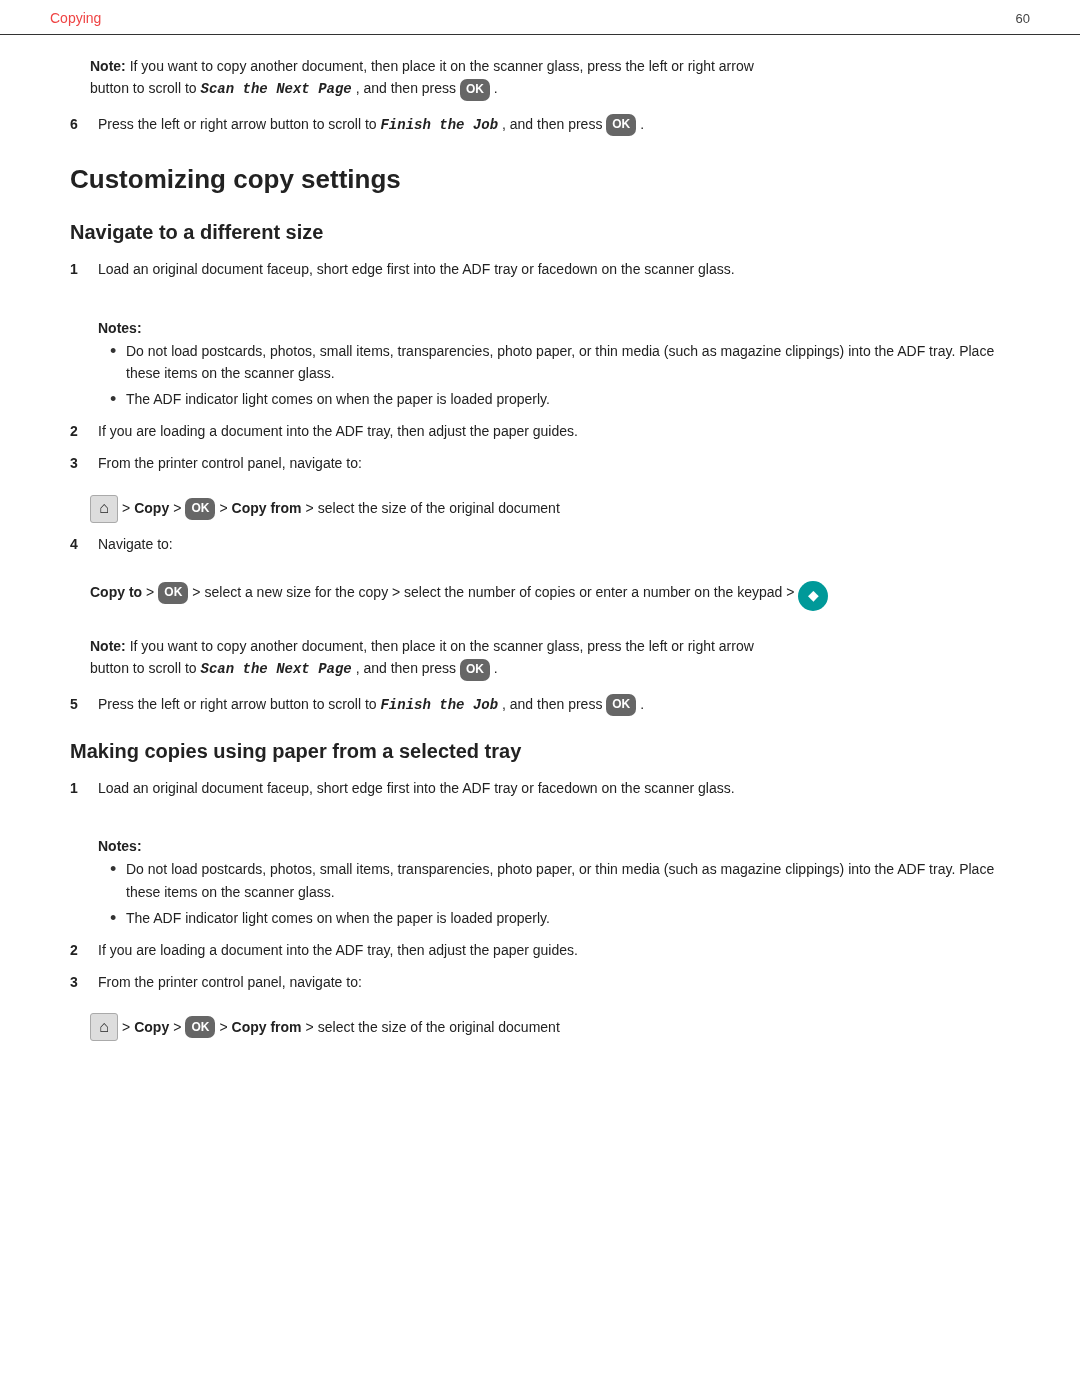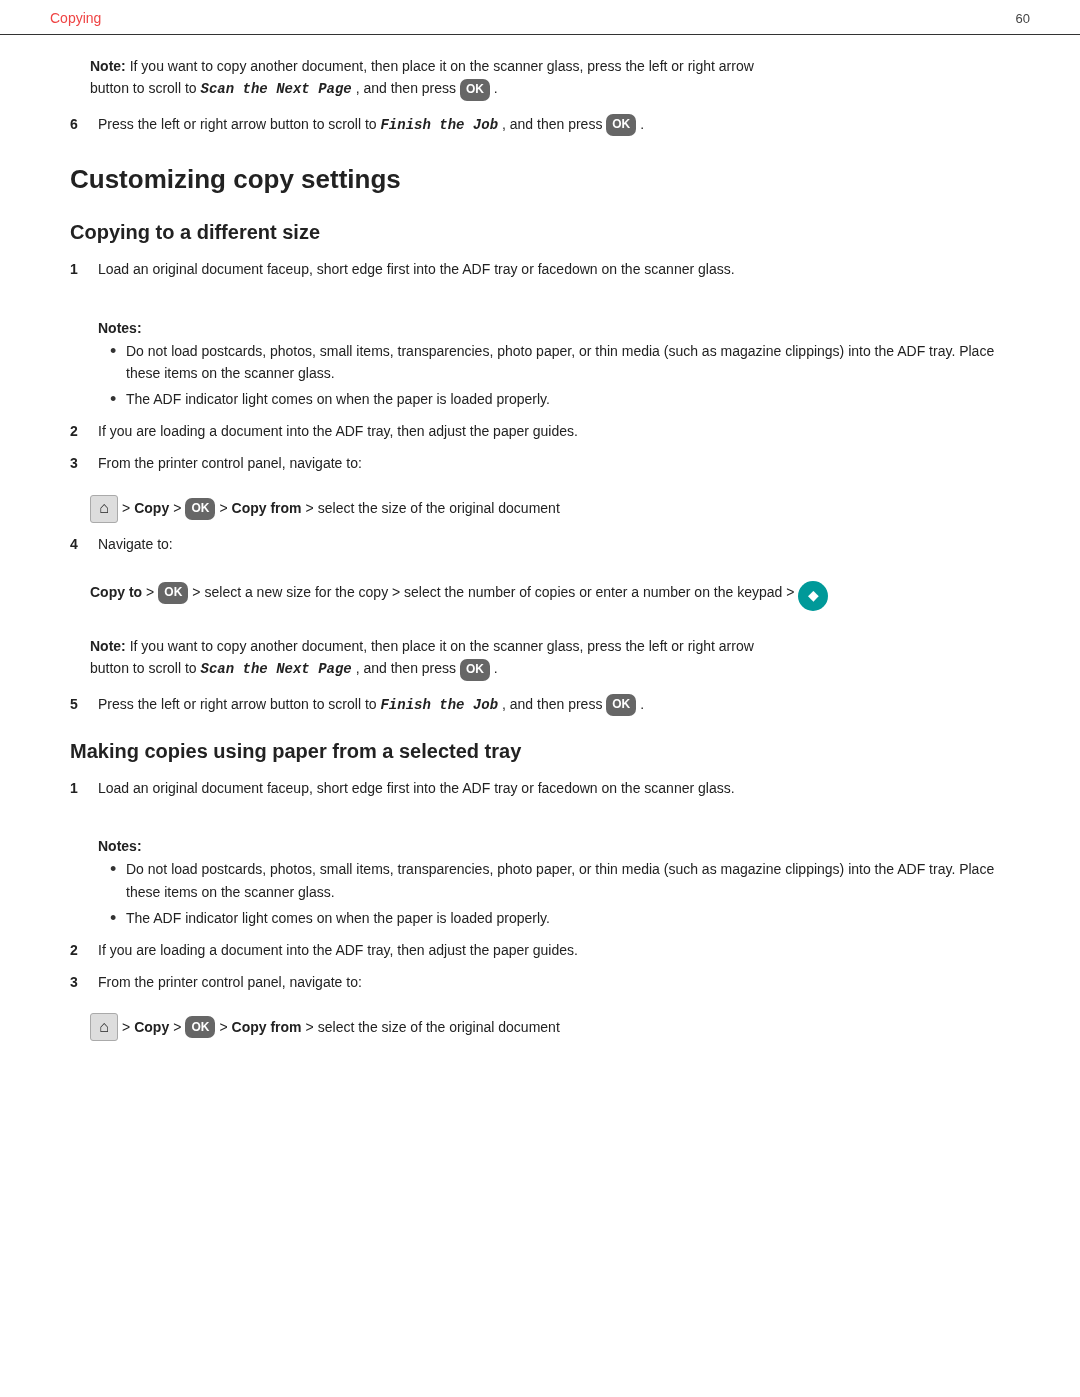--- a/index.html
+++ b/index.html
@@ -208,21 +208,21 @@
         <span>Press the left or right arrow button to scroll to</span>
         <span class="mono-text">Finish the Job</span>
         <span>, and then press</span>
         <span class="ok-btn-inline">OK</span>
         <span>.</span>
       </span>
     </div>
 
     <h1 class="section-h1">Customizing copy settings</h1>
 
-    <h2 class="section-h2">Copying to a different size</h2>
+    <h2 class="section-h2">Navigate to a different size</h2>
 
     <div class="step-item">
       <span class="step-number">1</span>
       <span class="step-content">Load an original document faceup, short edge first into the ADF tray or facedown on the scanner glass.</span>
     </div>
 
     <div class="notes-block" style="padding-left: 28px;">
       <div class="notes-label">Notes:</div>
       <ul class="bullet-list">
         <li>

